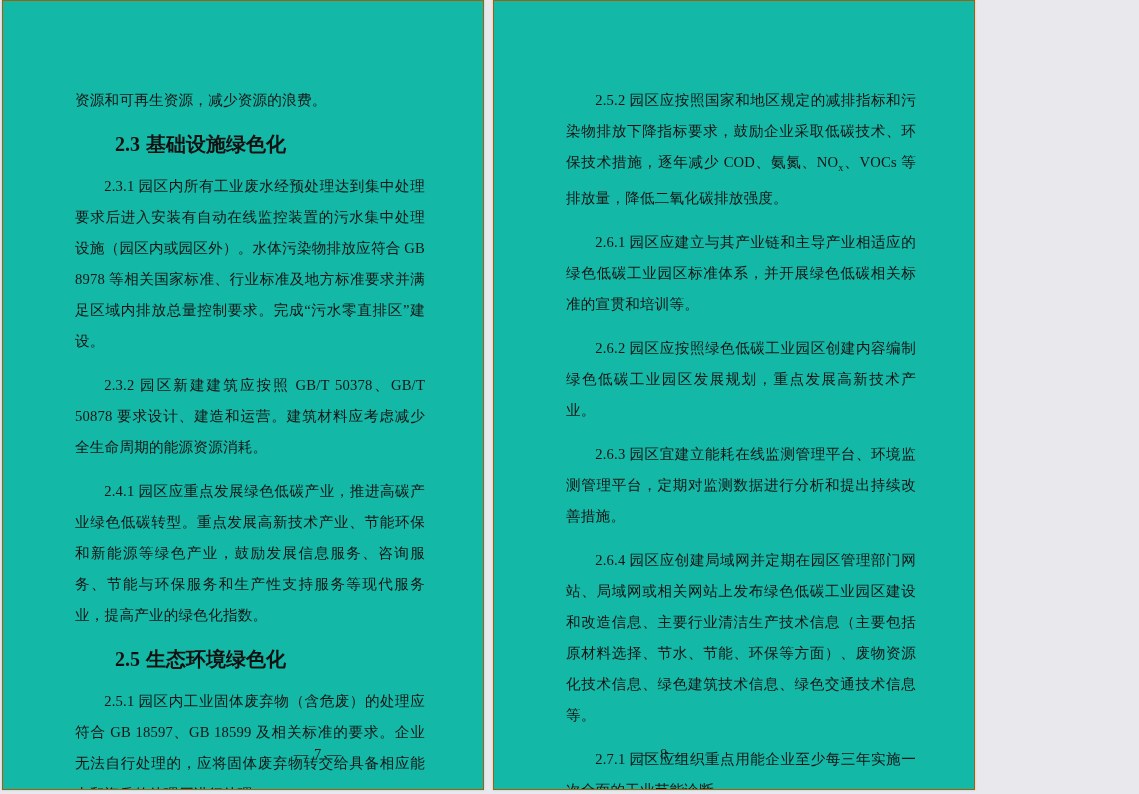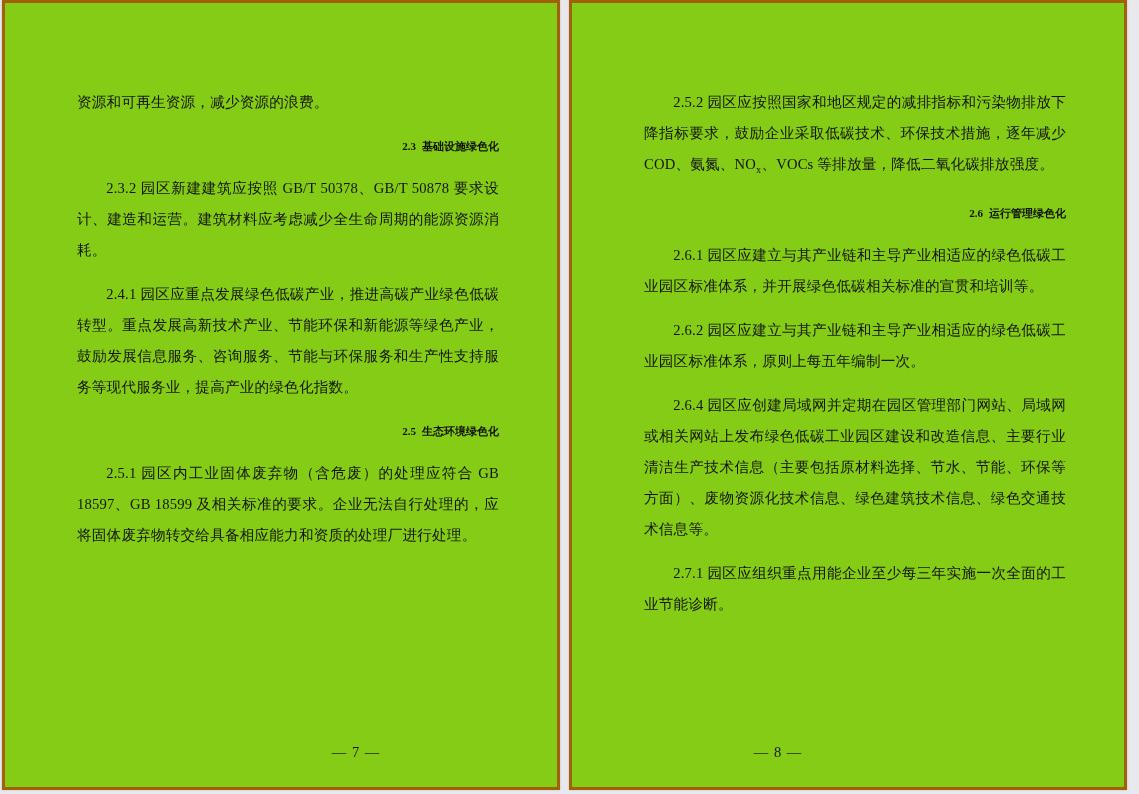--- a/index.html
+++ b/index.html
@@ -15,25 +15,25 @@
     position: relative;
     width: 1139px;
     height: 794px;
     display: flex;
     gap: 9px;
     box-sizing: border-box;
     padding: 0 2px;
   }
   .page {
     position: relative;
-    background: #84cc16;
-    width: 558px;
+    background: #14b8a6;
+    width: 482px;
     height: 790px;
     box-sizing: border-box;
-    border: 3px solid #a16207;
+    border: 1px solid #a16207;
     box-shadow: 0 0 2px rgba(0,0,0,0.18);
     overflow: hidden;
   }
   .page-inner {
     position: absolute;
     left: 72px;
     right: 58px;
     top: 84px;
     bottom: 46px;
   }
@@ -42,26 +42,25 @@
     font-size: 14.6px;
     line-height: 31px;
     text-align: justify;
     text-justify: inter-ideograph;
     color: #141414;
     letter-spacing: 0.2px;
   }
   p.indent { text-indent: 2em; }
   .heading {
     margin: 0 0 11px 0;
-    font-size: 11px;
+    font-size: 20px;
     line-height: 31px;
     font-weight: bold;
     text-indent: 2em;
     color: #111111;
-    text-align: right;
   }
   .heading .num {
     font-family: "Liberation Serif", serif;
     margin-right: 6px;
   }
   .footer {
     position: absolute;
     left: 0;
     right: 0;
     bottom: 26px;
@@ -81,20 +80,21 @@
 
   <div class="page page-left">
     <div class="page-inner">
 
       <p class="body-text">资源和可再生资源，减少资源的浪费。</p>
 
       <div class="heading">
         <span class="num">2.3</span><span>基础设施绿色化</span>
       </div>
 
+      <p class="body-text indent">2.3.1 园区内所有工业废水经预处理达到集中处理要求后进入安装有自动在线监控装置的污水集中处理设施（园区内或园区外）。水体污染物排放应符合 GB 8978 等相关国家标准、行业标准及地方标准要求并满足区域内排放总量控制要求。完成“污水零直排区”建设。</p>
 
       <p class="body-text indent">2.3.2 园区新建建筑应按照 GB/T 50378、GB/T 50878 要求设计、建造和运营。建筑材料应考虑减少全生命周期的能源资源消耗。</p>
 
 
 
       <p class="body-text indent">2.4.1 园区应重点发展绿色低碳产业，推进高碳产业绿色低碳转型。重点发展高新技术产业、节能环保和新能源等绿色产业，鼓励发展信息服务、咨询服务、节能与环保服务和生产性支持服务等现代服务业，提高产业的绿色化指数。</p>
 
       <div class="heading">
         <span class="num">2.5</span><span>生态环境绿色化</span>
       </div>
@@ -104,28 +104,26 @@
     </div>
     <div class="footer">— 7 —</div>
   </div>
 
   <div class="page page-right">
     <div class="page-inner">
 
       <p class="body-text indent">2.5.2 园区应按照国家和地区规定的减排指标和污染物排放下降指标要求，鼓励企业采取低碳技术、环保技术措施，逐年减少 COD、氨氮、NO<sub>x</sub>、VOCs 等排放量，降低二氧化碳排放强度。</p>
 
 
-      <div class="heading">
-        <span class="num">2.6</span><span>运行管理绿色化</span>
-      </div>
 
       <p class="body-text indent">2.6.1 园区应建立与其产业链和主导产业相适应的绿色低碳工业园区标准体系，并开展绿色低碳相关标准的宣贯和培训等。</p>
 
-      <p class="body-text indent">2.6.2 园区应建立与其产业链和主导产业相适应的绿色低碳工业园区标准体系，原则上每五年编制一次。</p>
+      <p class="body-text indent">2.6.2 园区应按照绿色低碳工业园区创建内容编制绿色低碳工业园区发展规划，重点发展高新技术产业。</p>
 
+      <p class="body-text indent">2.6.3 园区宜建立能耗在线监测管理平台、环境监测管理平台，定期对监测数据进行分析和提出持续改善措施。</p>
 
       <p class="body-text indent">2.6.4 园区应创建局域网并定期在园区管理部门网站、局域网或相关网站上发布绿色低碳工业园区建设和改造信息、主要行业清洁生产技术信息（主要包括原材料选择、节水、节能、环保等方面）、废物资源化技术信息、绿色建筑技术信息、绿色交通技术信息等。</p>
 
 
       <p class="body-text indent">2.7.1 园区应组织重点用能企业至少每三年实施一次全面的工业节能诊断。</p>
 
     </div>
     <div class="footer">— 8 —</div>
   </div>
 

